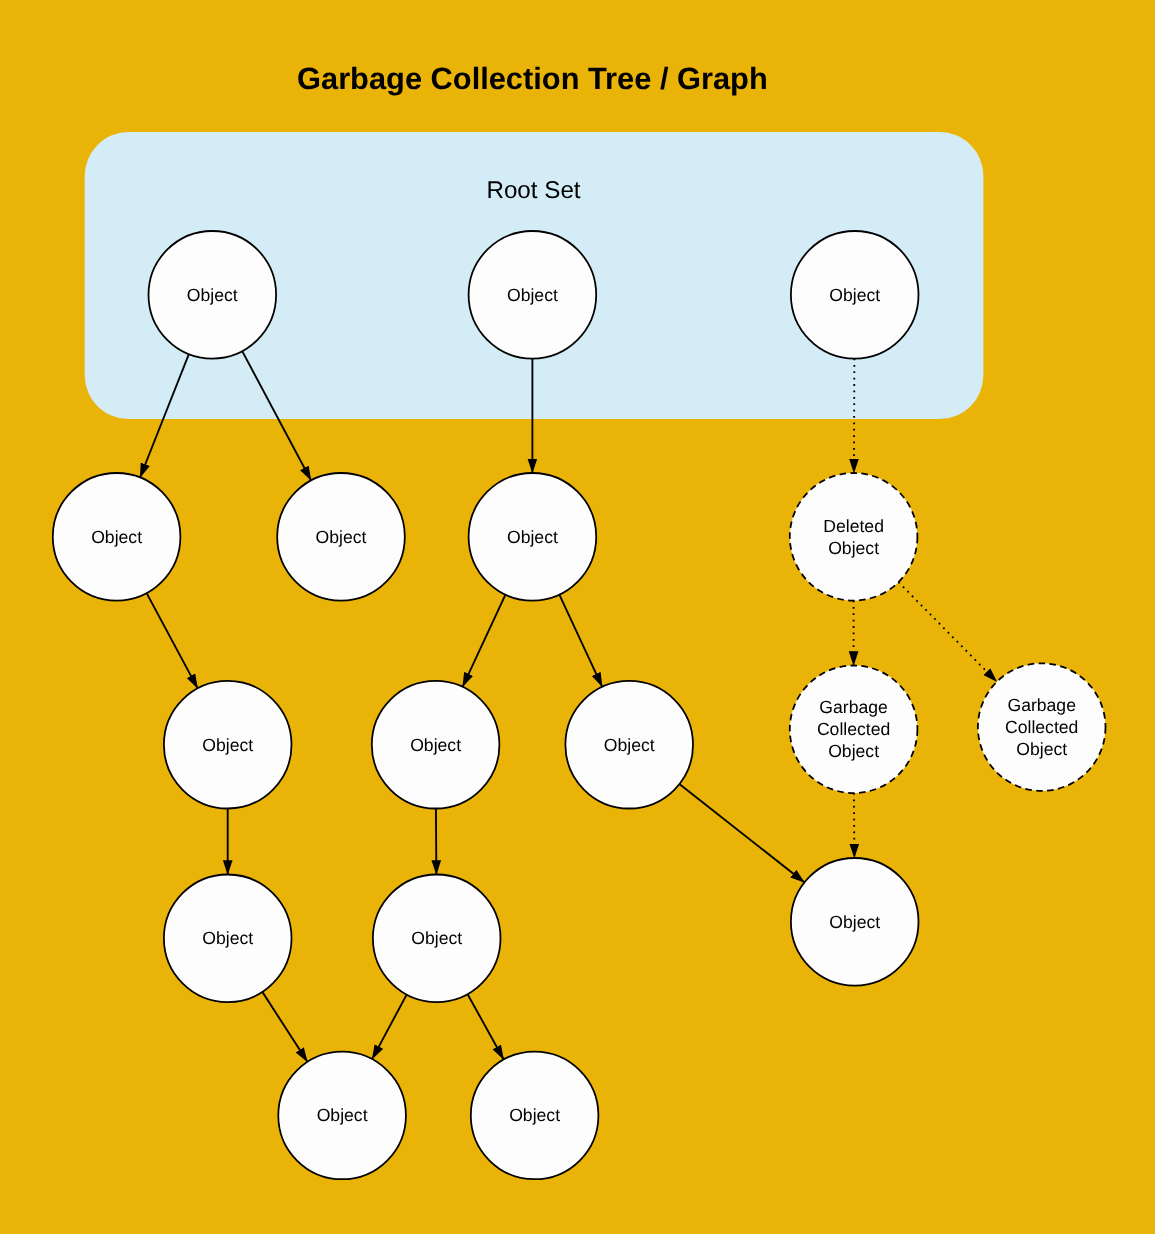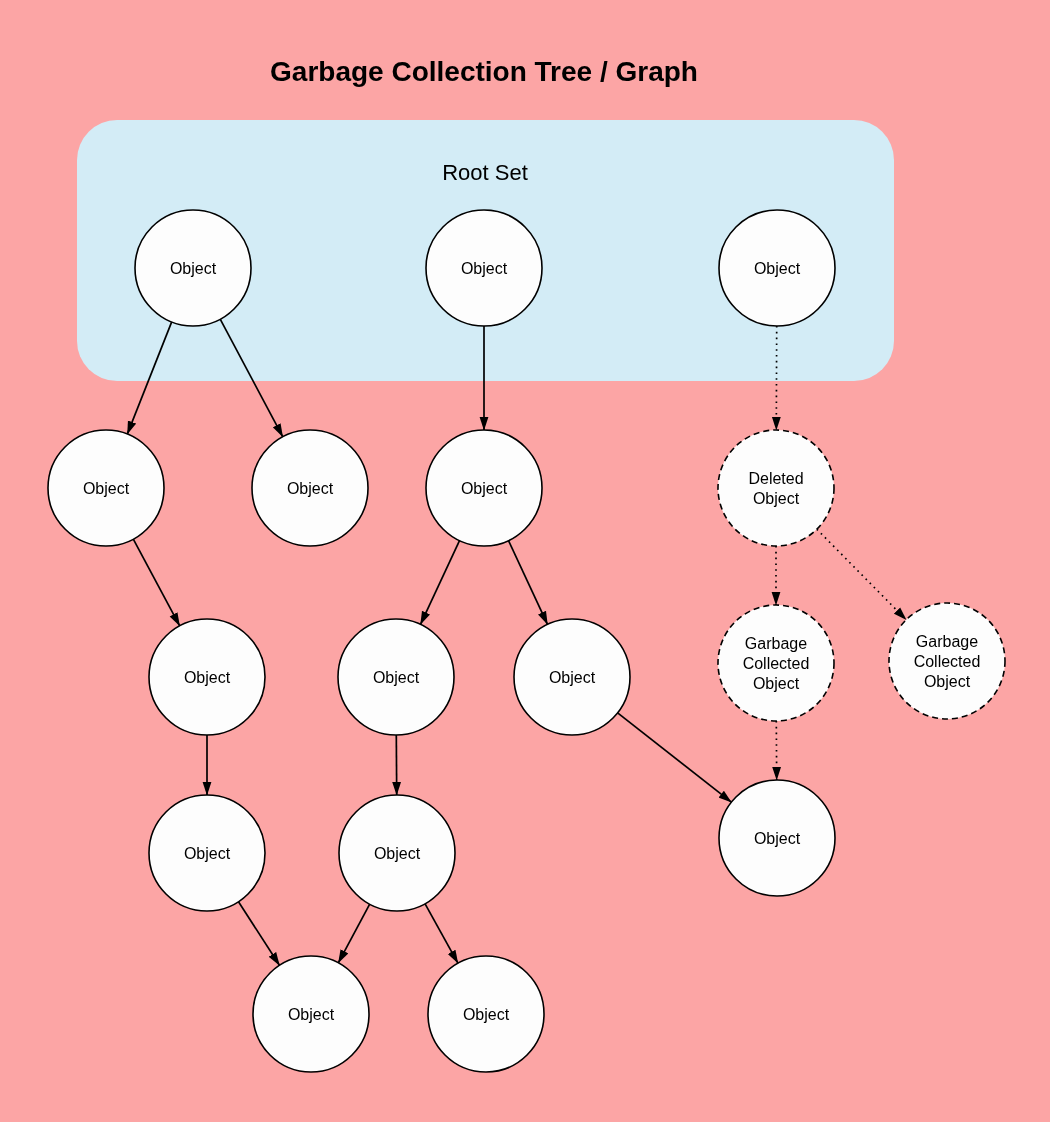--- a/index.html
+++ b/index.html
@@ -30,21 +30,21 @@
   .node-label {
     font-family: "Liberation Sans", sans-serif;
     font-size: 16px;
     text-anchor: middle;
     fill: #000000;
   }
 </style>
 </head>
 <body>
 
-<div class="stage" id="stage" style="background: #fca5a5; text-decoration: underline;">
+<div class="stage" id="stage" style="background: #eab308; text-decoration: underline;">
   <svg id="diagram" width="1050" height="1122" viewBox="0 0 1050 1122" xmlns="http://www.w3.org/2000/svg">
     <defs>
       <marker id="arrowhead" markerUnits="userSpaceOnUse" markerWidth="14" markerHeight="10" viewBox="0 0 14 10" refX="13" refY="5" orient="auto">
         <path d="M0,0.6 L13.4,5 L0,9.4 Z" fill="#000000"></path>
       </marker>
     </defs>
 
     <rect id="root-set-box" x="77" y="120" width="817" height="261" rx="40" ry="40" fill="#d3ecf6"></rect>
 
     <text class="title" x="484" y="81">Garbage Collection Tree / Graph</text>

